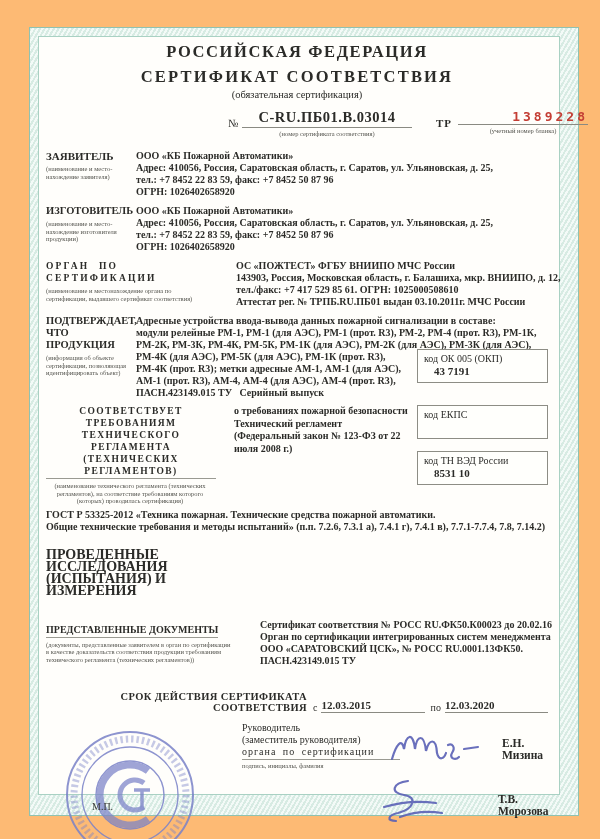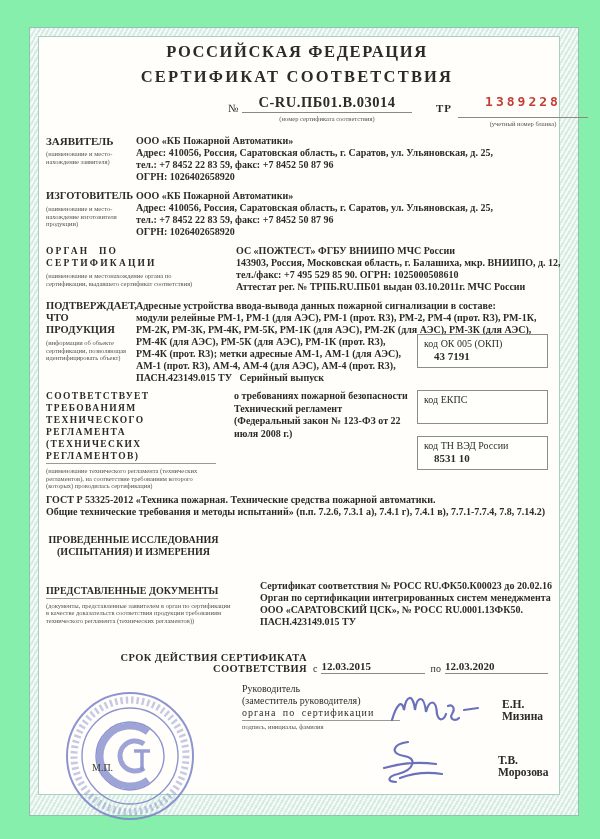--- a/index.html
+++ b/index.html
@@ -1,17 +1,17 @@
 <!DOCTYPE html>
 <html><head>
 <meta charset="utf-8">
 <style>
   html,body{margin:0;padding:0;background:#ffffff;}
   .page{
-    position:relative;width:600px;height:839px;background:#86efac;
+    position:relative;width:600px;height:839px;background:#fdba74;
     font-family:"Liberation Serif","DejaVu Serif",serif;color:#2b2b28;
     overflow:hidden;
   }
   
   .frame-band{
     position:absolute;top:27px;left:29px;right:21px;bottom:23px;
     border:1px solid #8fc2b1;
     background:repeating-linear-gradient(120deg,#d7ebe3 0 2px,#f3faf7 2px 4px);
   }
   .frame-inner{
@@ -23,34 +23,34 @@
   
   .country{text-align:center;font-weight:bold;font-size:16.5px;letter-spacing:1.6px;line-height:19px;}
   .title{text-align:center;font-weight:bold;font-size:16.5px;letter-spacing:2.2px;line-height:19px;margin-top:6px;}
   .subtitle{text-align:center;font-size:10.5px;line-height:13px;margin-top:2px;}
   .numrow{position:relative;height:34px;margin-top:8px;}
   .no-sign{position:absolute;left:182px;top:8px;font-size:11px;}
   .cert-number{position:absolute;left:196px;top:0;width:170px;text-align:center;}
   .cert-number .num{font-weight:bold;font-size:14.5px;letter-spacing:0.5px;border-bottom:1px solid #8a8a82;display:block;padding-bottom:1px;}
   .tr-label{position:absolute;left:390px;top:8px;font-weight:bold;font-size:11px;letter-spacing:1px;}
   .blank-number{position:absolute;left:412px;top:0;width:130px;text-align:center;}
-  .blank-number .num{font-weight:bold;font-size:13px;letter-spacing:3px;border-bottom:1px solid #8a8a82;display:block;padding-bottom:8px;font-family:"DejaVu Sans Mono","Liberation Mono",monospace;}
+  .blank-number .num{font-weight:bold;font-size:13px;letter-spacing:3px;border-bottom:1px solid #8a8a82;display:block;padding-bottom:0;font-family:"DejaVu Sans Mono","Liberation Mono",monospace;text-align:right;}
   .cap{font-size:6.5px;color:#55554f;line-height:7.5px;display:block;margin-top:2px;}
 
   
   .sec{display:flex;margin-top:7px;position:relative;gap:12px;}
   .lbl{flex:none;}
   .lbl .h{font-weight:bold;font-size:9.5px;line-height:12px;}
   .lbl .h.sp{letter-spacing:2.2px;word-spacing:5px;}
   .lbl .cap{margin-top:3px;}
   .val{flex:1;font-weight:bold;font-size:10px;line-height:12px;position:relative;}
   .val div{white-space:nowrap;}
   .w78{width:78px;}
   .w178{width:178px;}
-  .w170{width:170px;}
+  .w170{width:170px;text-align:center;}
   .w175{width:175px;}
   .w202{width:202px;}
   .underlined{border-bottom:1px solid #9a9a92;padding-bottom:1px;}
 
   .codebox{
     position:absolute;right:0;width:118px;border:1px solid #8d8d85;
     padding:3px 5px 4px 6px;background:rgba(255,255,252,0.85);
   }
   .codebox .cl{font-weight:normal;font-size:10px;line-height:12px;white-space:nowrap;}
   .codebox .cv{font-weight:bold;font-size:11px;line-height:13px;padding-left:10px;min-height:13px;}
@@ -79,20 +79,21 @@
 <body>
 
 <div class="page">
   <div class="frame-band"></div>
   <div class="frame-inner"></div>
 
   <div class="content">
 
     <div class="country">РОССИЙСКАЯ ФЕДЕРАЦИЯ</div>
     <div class="title">СЕРТИФИКАТ СООТВЕТСТВИЯ</div>
+    <div class="subtitle">(обязательная сертификация)</div>
 
     <div class="numrow">
       <span class="no-sign">№</span>
       <span class="cert-number">
         <span class="num">C-RU.ПБ01.В.03014</span>
         <span class="cap">(номер сертификата соответствия)</span>
       </span>
       <span class="tr-label">ТР</span>
       <span class="blank-number">
         <span class="num" style="color:#c43e35;">1389228</span>
@@ -127,21 +128,21 @@
     </div>
 
     <div class="sec">
       <div class="lbl w178">
         <div class="h sp">ОРГАН ПО СЕРТИФИКАЦИИ</div>
         <div class="cap" style="width:165px;">(наименование и местонахождение органа по сертификации, выдавшего сертификат соответствия)</div>
       </div>
       <div class="val">
         <div>ОС «ПОЖТЕСТ» ФГБУ ВНИИПО МЧС России</div>
         <div>143903, Россия, Московская область, г. Балашиха, мкр. ВНИИПО, д. 12,</div>
-        <div>тел./факс: +7 495 529 85 90. ОГРН: 1025000508610</div>
+        <div>тел./факс: +7 417 529 85 61. ОГРН: 1025000508610</div>
         <div>Аттестат рег. № ТРПБ.RU.ПБ01 выдан 03.10.2011г. МЧС России</div>
       </div>
     </div>
 
     <div class="sec">
       <div class="lbl w78">
         <div class="h" style="font-size:10.5px;">ПОДТВЕРЖДАЕТ, ЧТО ПРОДУКЦИЯ</div>
         <div class="cap" style="width:82px;">(информация об объекте сертификации, позволяющая идентифицировать объект)</div>
       </div>
       <div class="val">
@@ -180,21 +181,21 @@
         <div class="cv">8531 10</div>
       </div>
       <div class="gost">
         <div>ГОСТ Р 53325-2012 «Техника пожарная. Технические средства пожарной автоматики.</div>
         <div>Общие технические требования и методы испытаний» (п.п. 7.2.6, 7.3.1 а), 7.4.1 г), 7.4.1 в), 7.7.1-7.7.4, 7.8, 7.14.2)</div>
       </div>
     </div>
 
     <div class="sec" style="margin-top:16px;">
       <div class="lbl w175">
-        <div class="h" style="font-size:10px;text-align:center;">ПРОВЕДЕННЫЕ ИССЛЕДОВАНИЯ (ИСПЫТАНИЯ) И ИЗМЕРЕНИЯ</div>
+        <div class="h" style="font-size:14px;">ПРОВЕДЕННЫЕ ИССЛЕДОВАНИЯ (ИСПЫТАНИЯ) И ИЗМЕРЕНИЯ</div>
       </div>
     </div>
 
     <div class="sec" style="margin-top:22px;">
       <div class="lbl w202">
         <div class="h underlined" style="font-size:10px;display:inline-block;">ПРЕДСТАВЛЕННЫЕ ДОКУМЕНТЫ</div>
         <div class="cap" style="width:188px;">(документы, представленные заявителем в орган по сертификации в качестве доказательств соответствия продукции требованиям технического регламента (технических регламентов))</div>
       </div>
       <div class="val">
         <div>Сертификат соответствия № РОСС RU.ФК50.К00023 до 20.02.16</div>

